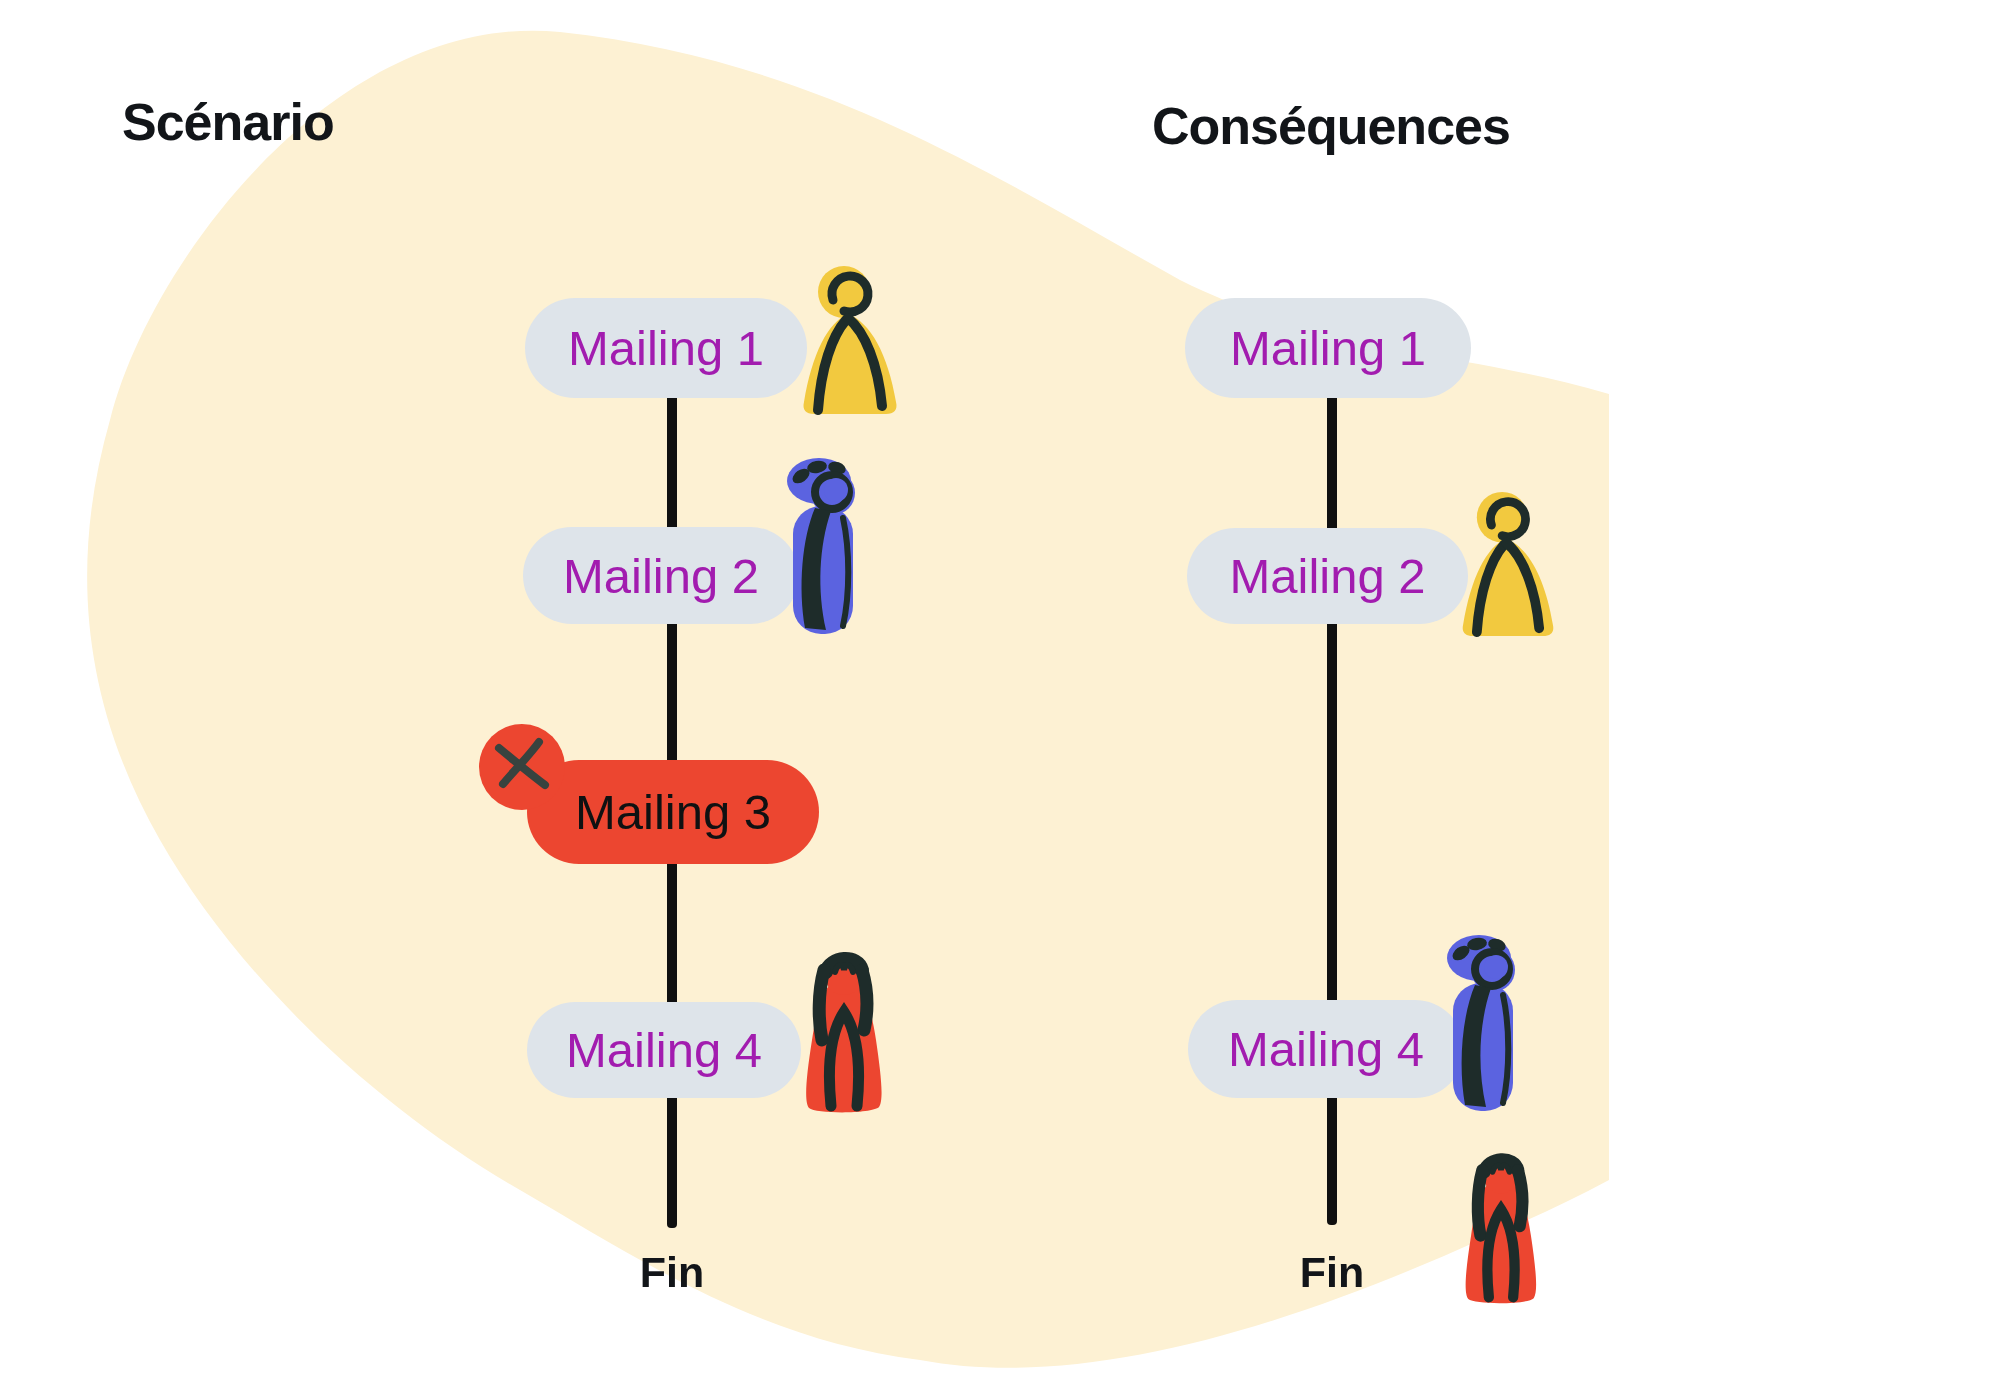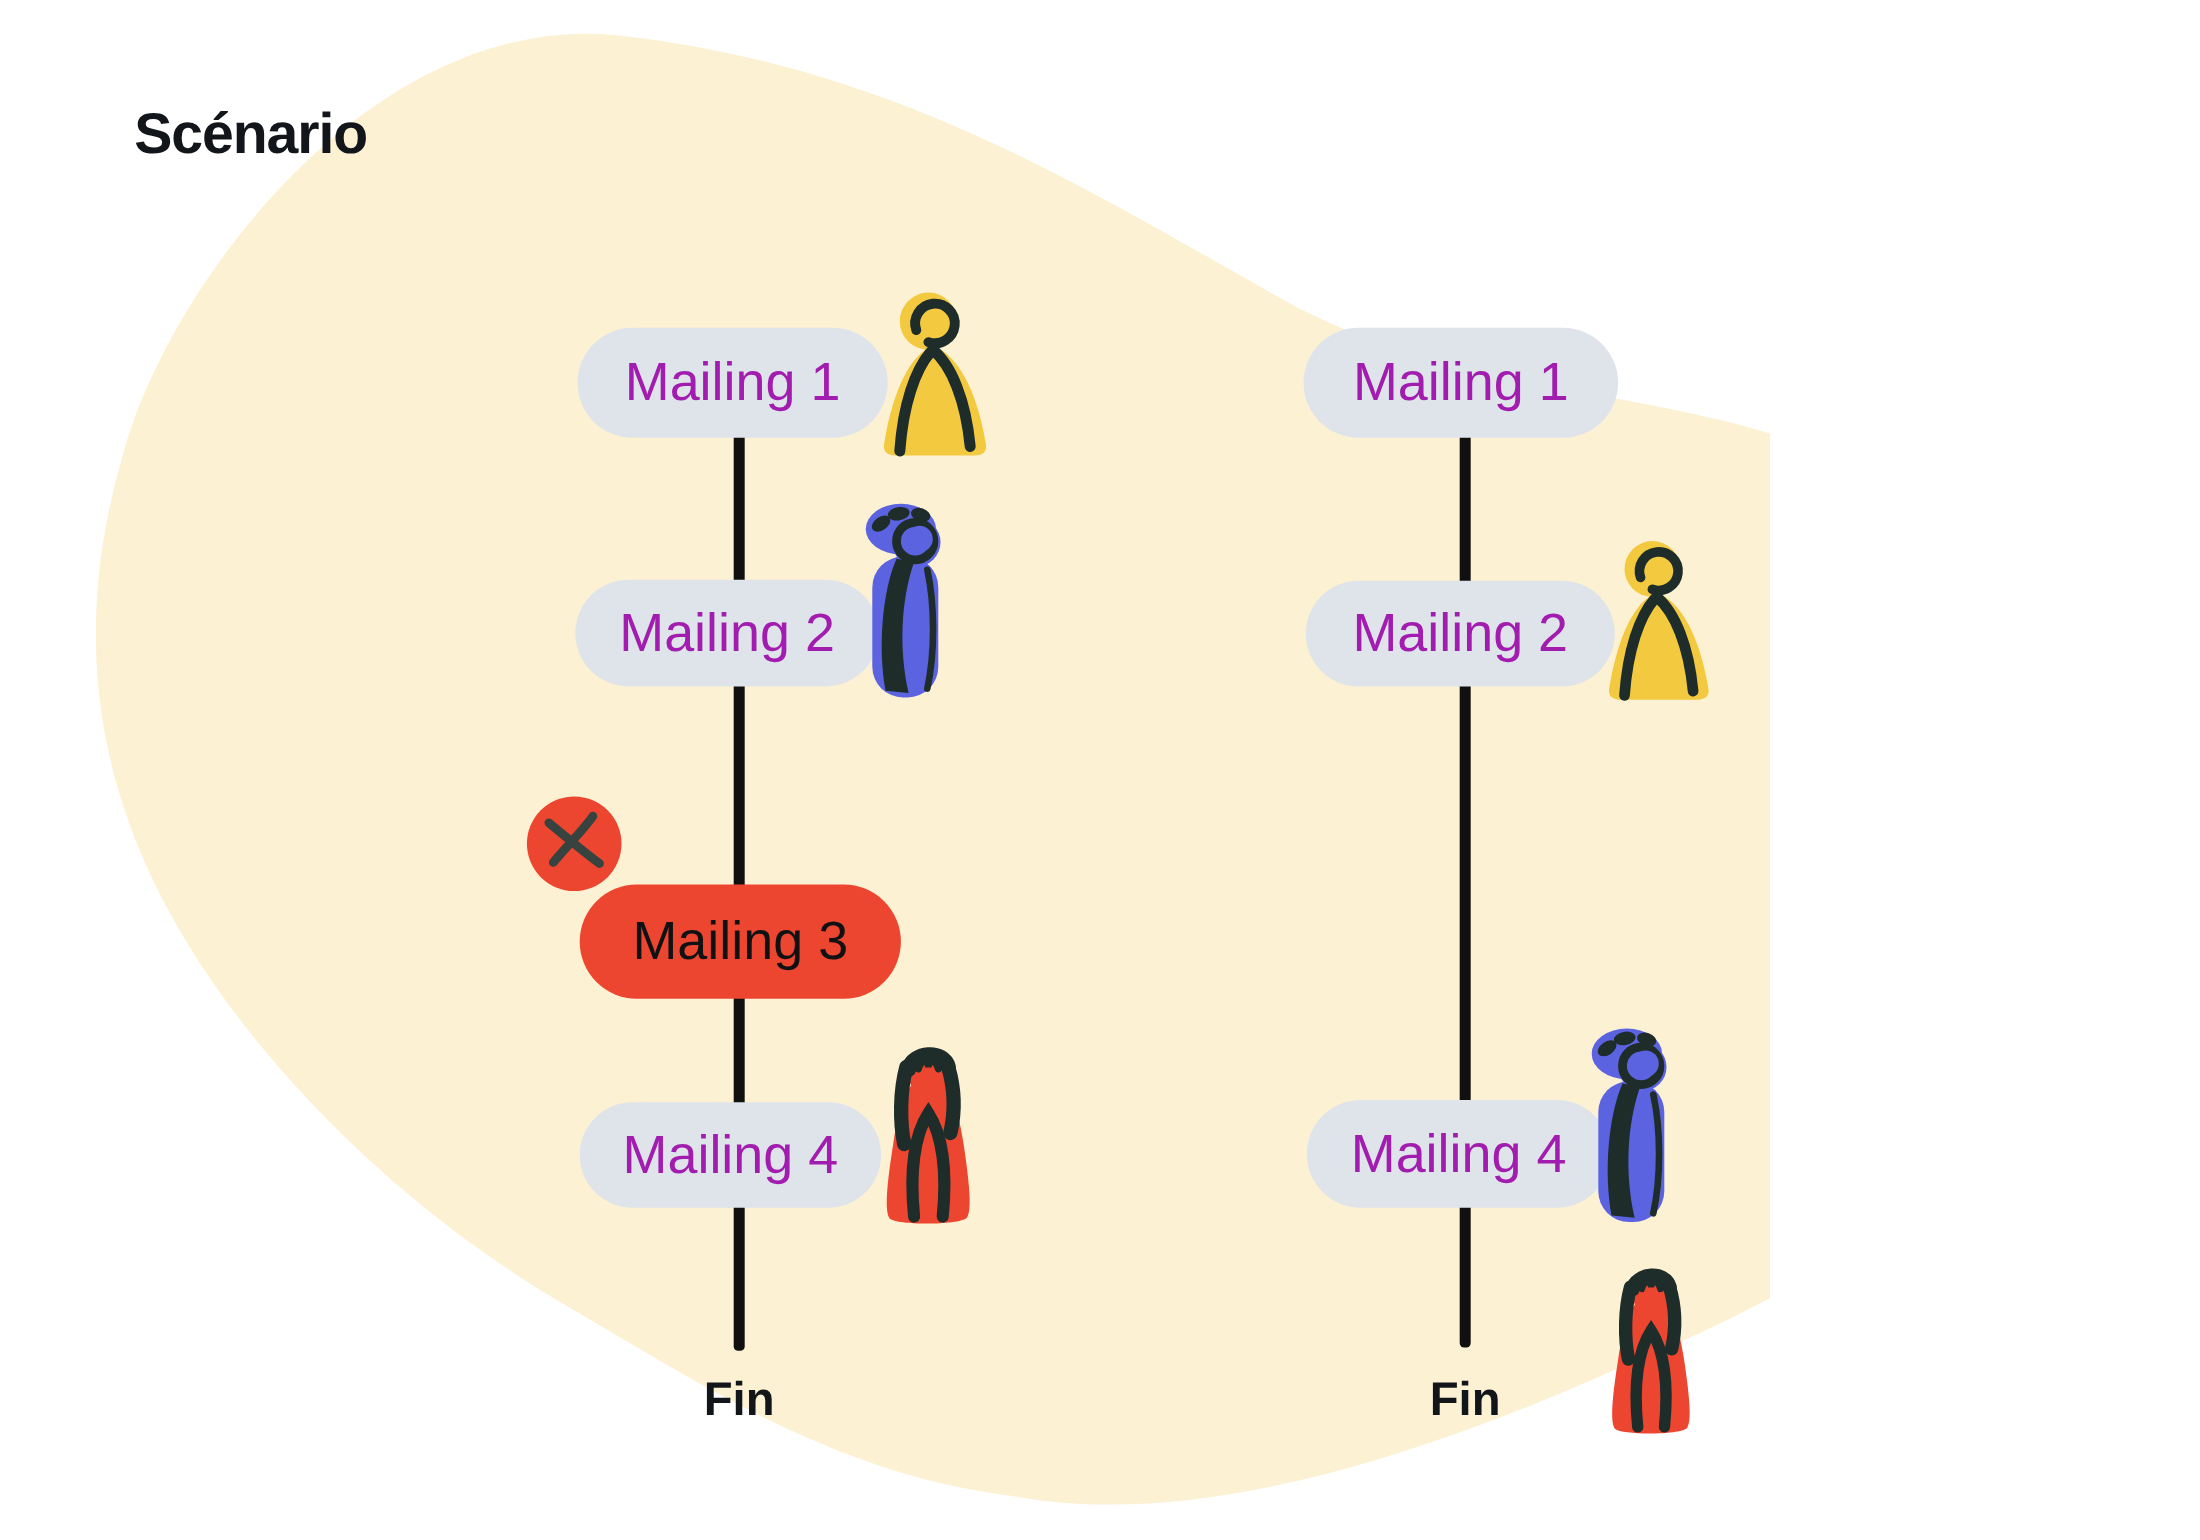--- a/index.html
+++ b/index.html
@@ -24,21 +24,21 @@
   }
   .tline{
     position:absolute;z-index:1;width:10px;background:#101010;border-radius:4px;
   }
   .pill{
     position:absolute;z-index:2;
     background:#dee4ea;border-radius:52px;
     display:flex;align-items:center;justify-content:center;
     font-size:49px;color:#a21caf;white-space:nowrap;
   }
-  .pill.deleted{background:#ec4630;color:#0f1112;margin-top:44px;}
+  .pill.deleted{background:#ec4630;color:#0f1112;}
   .figure{position:absolute;z-index:2;}
   .xbadge{position:absolute;z-index:4;}
   .fin{
     position:absolute;z-index:3;width:220px;text-align:center;
     font-weight:bold;font-size:43px;color:#121519;
   }
 </style>
 </head>
 <body>
 
@@ -51,20 +51,21 @@
              C 1930,570 1975,700 1930,850
              C 1870,1030 1680,1160 1480,1240
              C 1280,1330 1080,1390 920,1360
              C 760,1340 640,1260 520,1190
              C 380,1110 240,980 160,840
              C 80,700 70,560 110,420
              C 150,260 340,10 560,32 Z" fill="#fdf1d3"></path>
   </svg>
 
   <div class="title" style="left:122px;top:92px;">Scénario</div>
+  <div class="title" style="left:1152px;top:96px;">Conséquences</div>
 
   <div>
     <div class="tline" style="left:667px;top:350px;height:878px;"></div>
 
     <div class="pill" style="left:525px;top:298px;width:282px;height:100px;">
       <span>Mailing 1</span>
     </div>
 
     <svg class="figure" style="left:788px;top:262px;" width="124" height="154" viewBox="0 0 124 154">
       <circle cx="56" cy="30" r="26" fill="#f2c93f"></circle>

